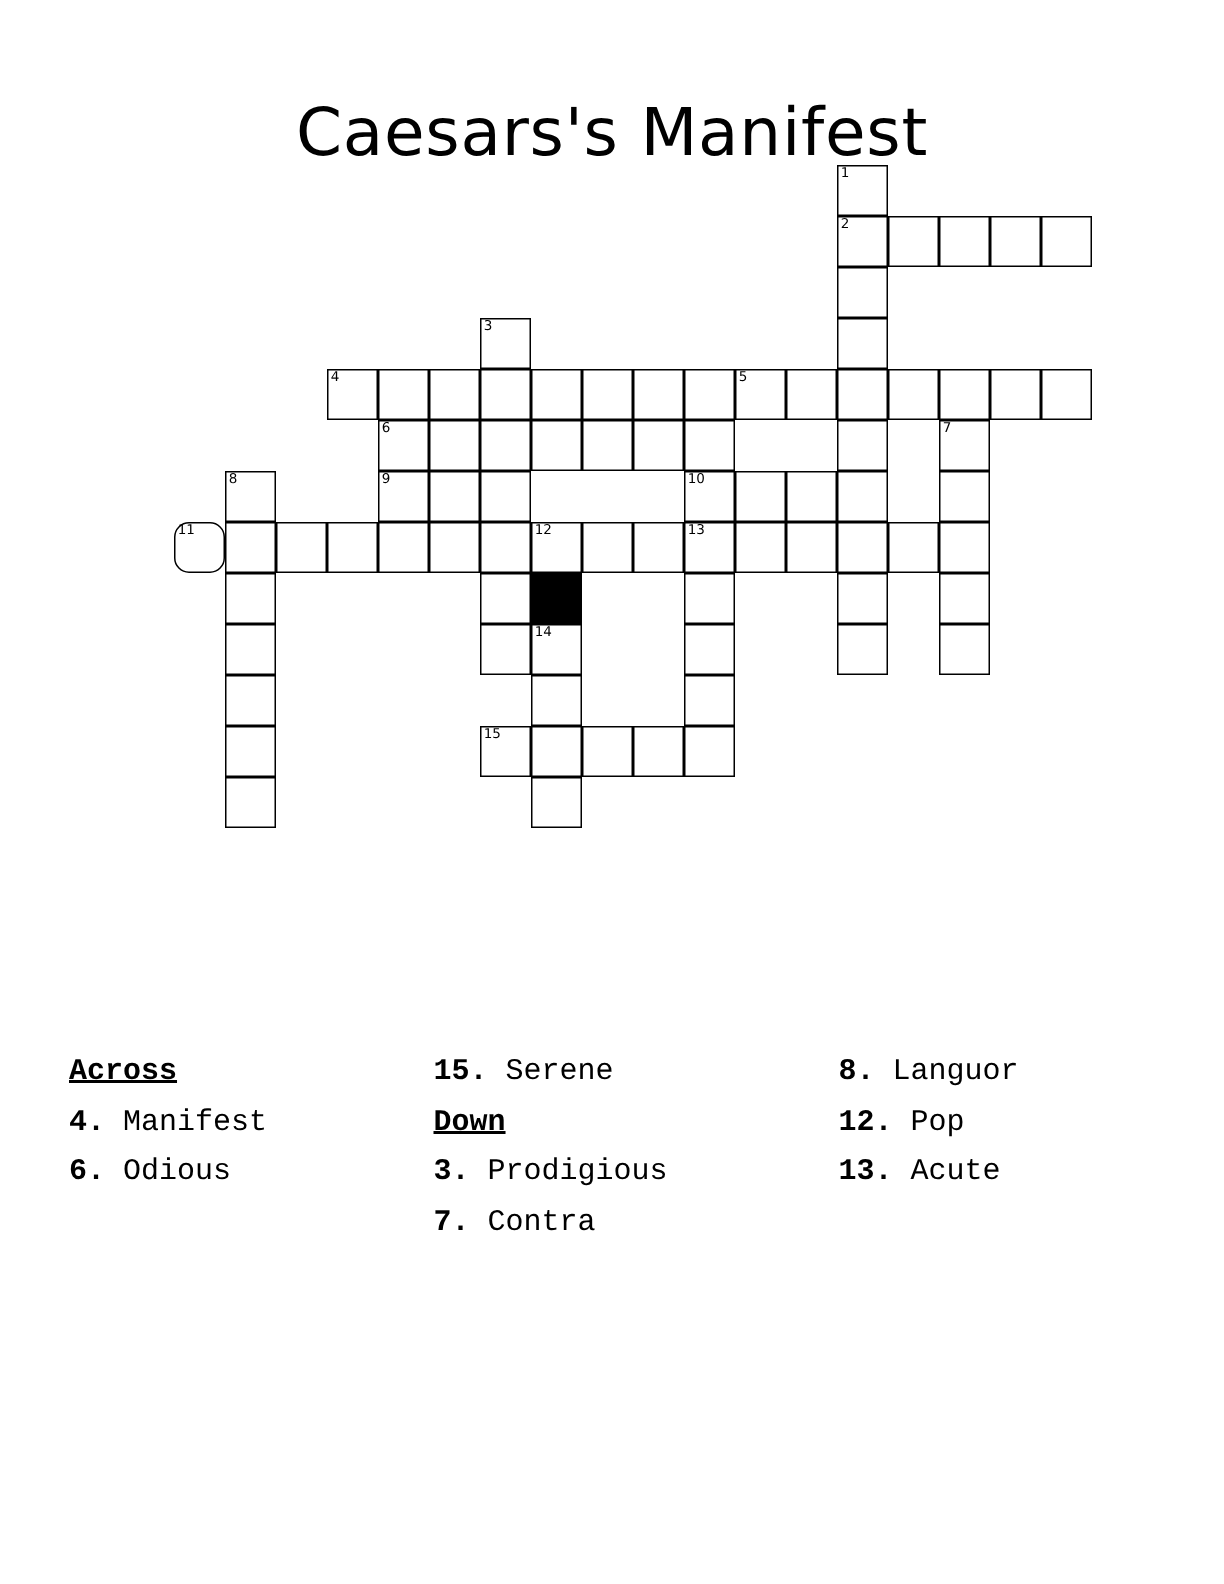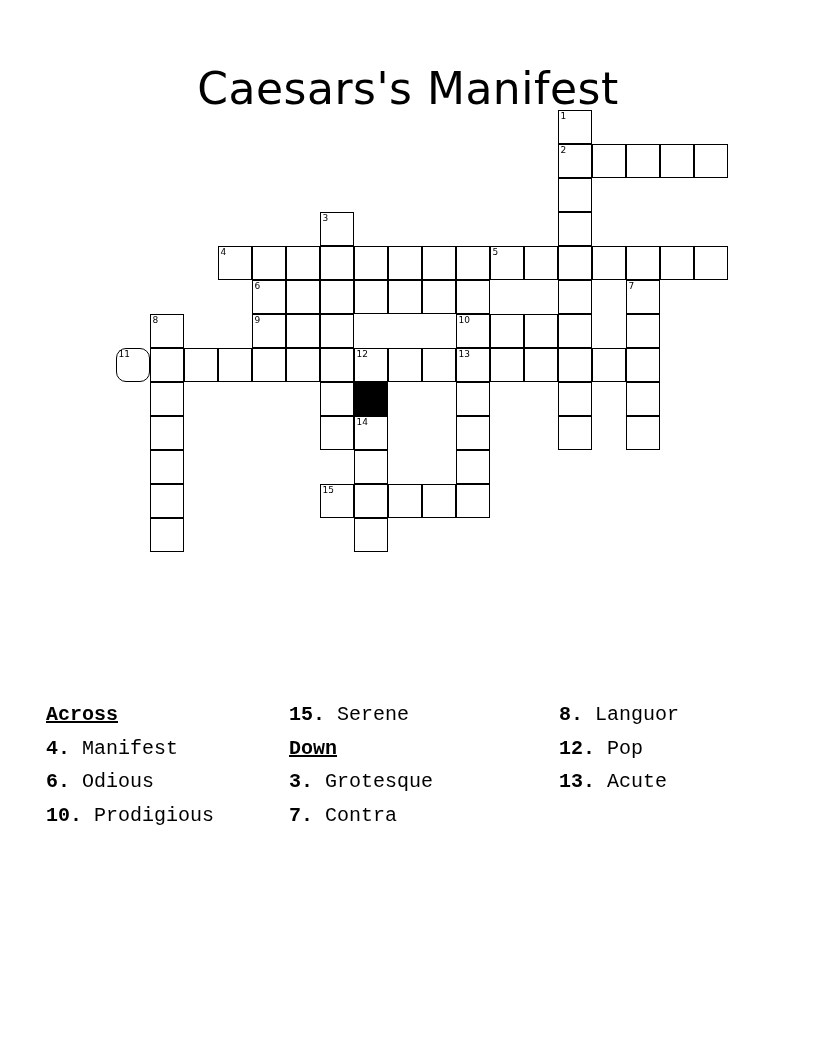--- a/index.html
+++ b/index.html
@@ -192,26 +192,25 @@
     <div class="cell" style="left: 456px; top: 484px;"></div>
     <div class="cell" style="left: 150px; top: 518px;"></div>
     <div class="cell" style="left: 354px; top: 518px;"></div>
   </div>
 
 <div id="clues">
   <div class="col col-1">
     <div class="heading">Across</div>
     <div class="clue"><span class="n">4.</span> <span>Manifest</span></div>
     <div class="clue"><span class="n">6.</span> <span>Odious</span></div>
-    <div class="clue"><span class="n">10.</span> <span>Prodigious</span></div>
   </div>
   <div class="col col-2">
     <div class="clue"><span class="n">15.</span> <span>Serene</span></div>
     <div class="heading">Down</div>
-    <div class="clue"><span class="n">3.</span> <span>Grotesque</span></div>
+    <div class="clue"><span class="n">3.</span> <span>Prodigious</span></div>
     <div class="clue"><span class="n">7.</span> <span>Contra</span></div>
   </div>
   <div class="col col-3">
     <div class="clue"><span class="n">8.</span> <span>Languor</span></div>
     <div class="clue"><span class="n">12.</span> <span>Pop</span></div>
     <div class="clue"><span class="n">13.</span> <span>Acute</span></div>
   </div>
 </div>
 
 </body></html>

